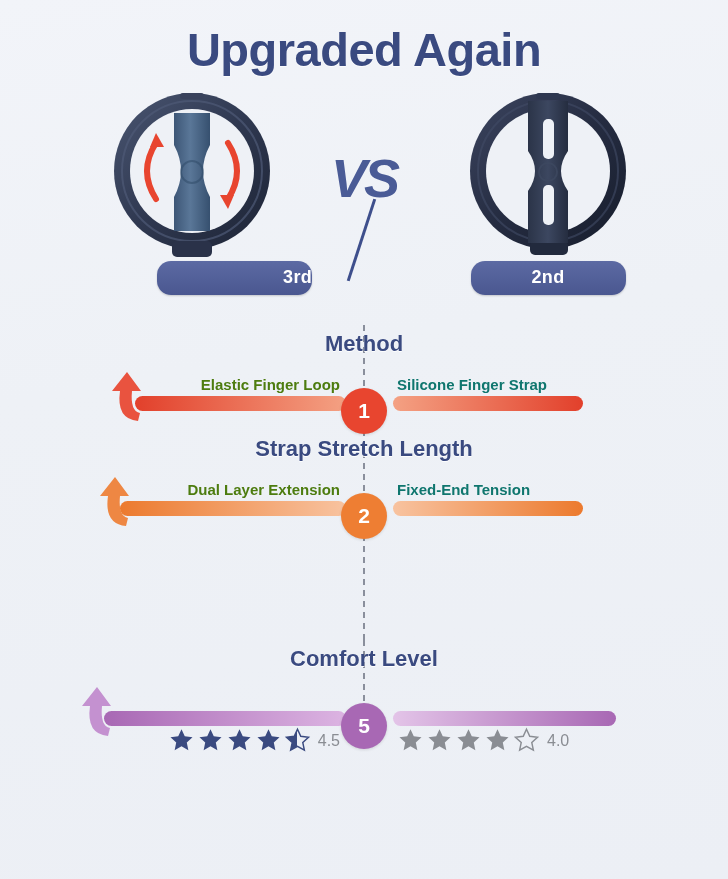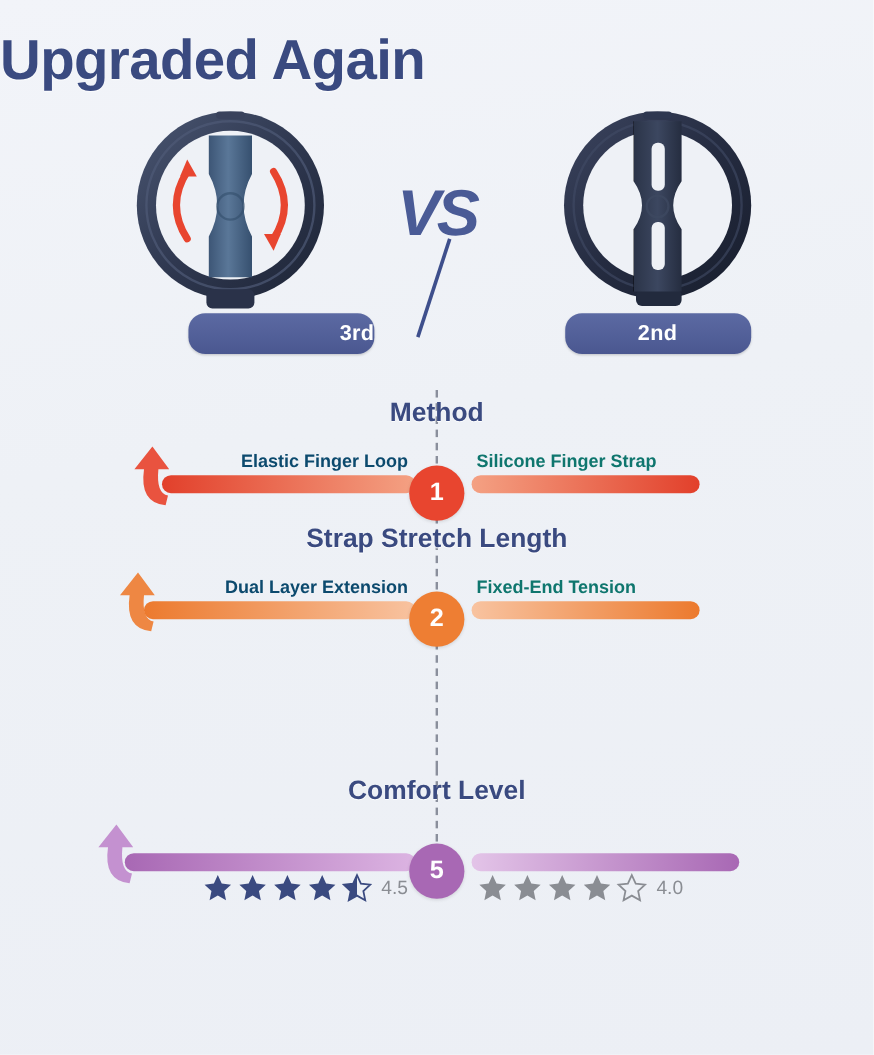--- a/index.html
+++ b/index.html
@@ -8,20 +8,21 @@
     width: 728px;
     height: 879px;
     font-family: "Liberation Sans", sans-serif;
     background: linear-gradient(170deg, #f2f4f9 0%, #eef1f6 40%, #eceff5 100%);
     overflow: hidden;
     position: relative;
   }
 
   
   .hero-title {
+    text-align: center;
     font-size: 47px;
     font-weight: bold;
     color: #3a4a80;
     letter-spacing: -0.5px;
     padding-top: 22px;
     text-shadow: 0 1px 1px rgba(255,255,255,0.8);
   }
 
   
   .compare-zone {
@@ -130,21 +131,21 @@
   .bar.left  { left: 135px;  right: 382px; }
   .bar.right { left: 393px;  right: 145px; }
 
   .label {
     position: absolute;
     top: -4px;
     font-size: 15px;
     font-weight: bold;
     white-space: nowrap;
   }
-  .label.left  { right: 388px; color: #0c4a6e; }
+  .label.left  { right: 388px; color: #4d7c0f; }
   .label.right { left: 397px;  color: #0f766e; }
   .row:nth-child(4) .label.left,
   .row:nth-child(4) .label.right { font-weight: normal; }
 
   
   .arrow {
     position: absolute;
     left: 108px;
     top: -9px;
     width: 48px;

